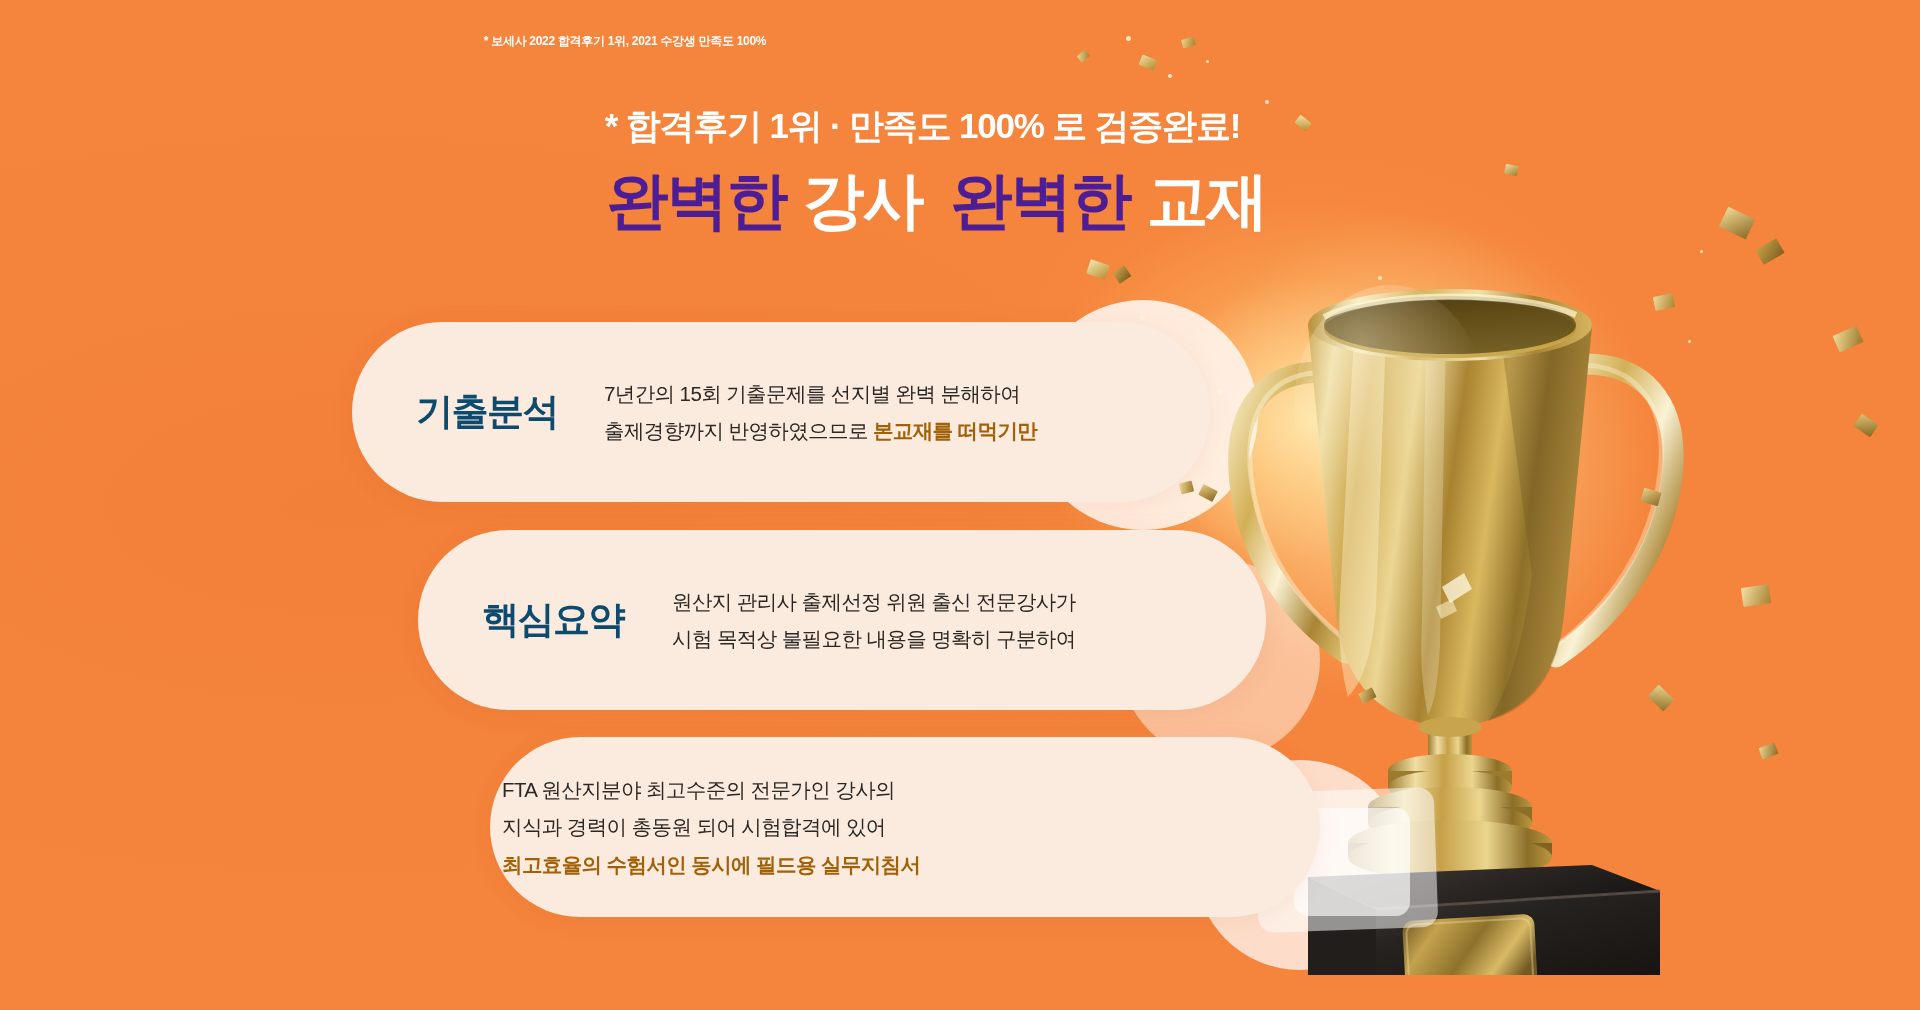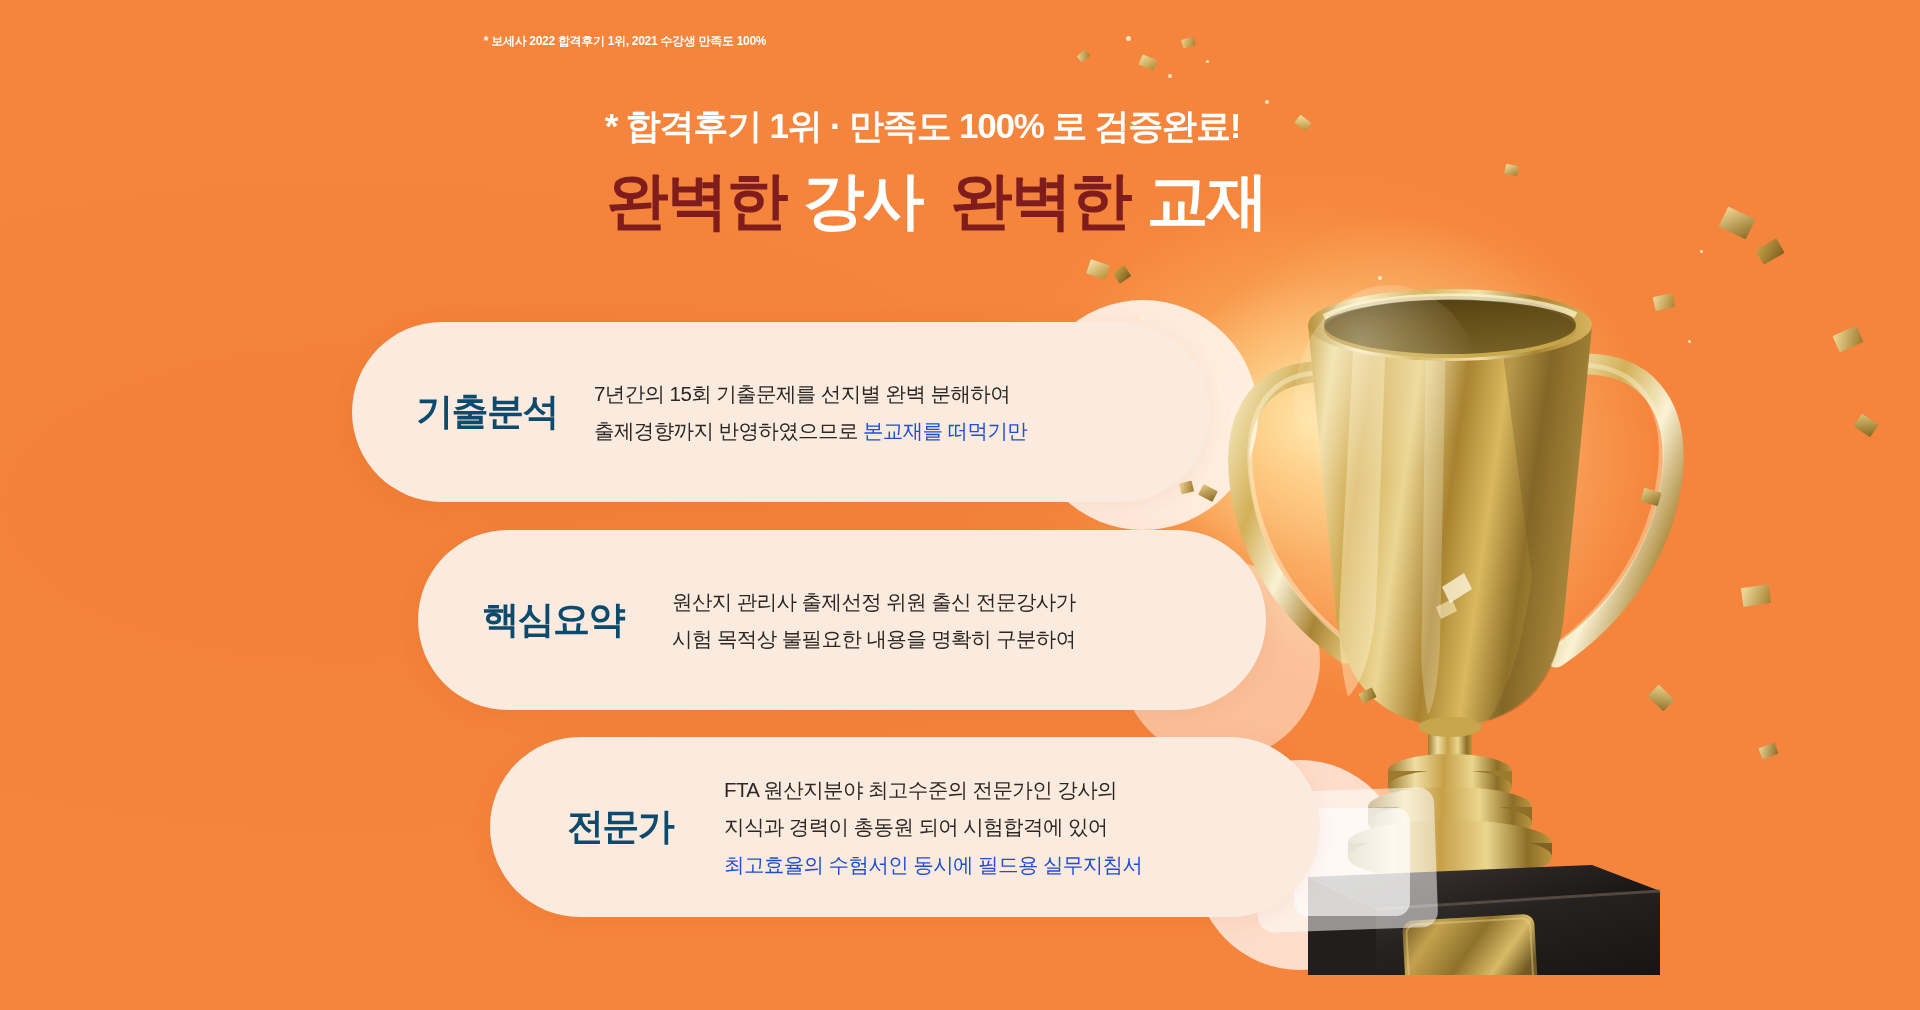--- a/index.html
+++ b/index.html
@@ -73,21 +73,21 @@
     white-space:nowrap;
   }
 
   #headline {
     position:absolute; left:0; top:168px; width:1845px;
     text-align:center;
     font-size:62px; font-weight:900; letter-spacing:-2px;
     white-space:nowrap;
     line-height:1.05;
   }
-  #headline .dark { color:#7f1d1d;margin-left:28px; }
+  #headline .dark { color:#4c1d95;margin-left:28px; }
   #headline .light { color:#FFFFFF;text-align:center; }
   #headline span + span { margin-left:16px; }
 
   
   .card {
     position:absolute;
     background:#FBEBDF;
     display:flex; align-items:center;
     box-shadow:0 4px 26px rgba(150,60,10,0.07);
   }
@@ -99,29 +99,29 @@
     text-align:center;
   }
   .card .body {
     font-size:20.5px;
     line-height:1.82;
     color:#2A2724;
     letter-spacing:-0.6px;
     white-space:nowrap;
     flex:0 0 auto;
   }
-  .card .body b { font-weight:400; color:#1d4ed8; }
+  .card .body b { font-weight:700; color:#a16207; }
 
   
   #card-1 {
     left:352px; top:322px; width:858px; height:180px;
     border-radius:90px;
   }
   #card-1 .tag { width:214px; margin-left:28px; }
-  #card-1 .body { }
+  #card-1 .body { margin-left:10px; }
 
   #card-2 {
     left:418px; top:530px; width:848px; height:180px;
     border-radius:90px;
   }
   #card-2 .tag { width:214px; margin-left:28px; }
   #card-2 .body { margin-left:12px; }
 
   #card-3 {
     left:490px; top:737px; width:830px; height:180px;
@@ -322,21 +322,20 @@
 
   <div class="card" id="card-2">
     <div class="tag">핵심요약</div>
     <div class="body">
         <div><span>원산지 관리사 출제선정 위원 출신 전문강사가</span></div>
         <div><span>시험 목적상 불필요한 내용을 명확히 구분하여</span></div>
       </div>
   </div>
 
   <div class="card" id="card-3">
-    <div class="tag">전문가</div>
     <div class="body">
         <div><span>FTA 원산지분야 최고수준의 전문가인 강사의</span></div>
         <div><span>지식과 경력이 총동원 되어 시험합격에 있어</span></div>
         <div><b>최고효율의 수험서인 동시에 필드용 실무지침서</b></div>
       </div>
   </div>
 
 </div>
 
 </body></html>

